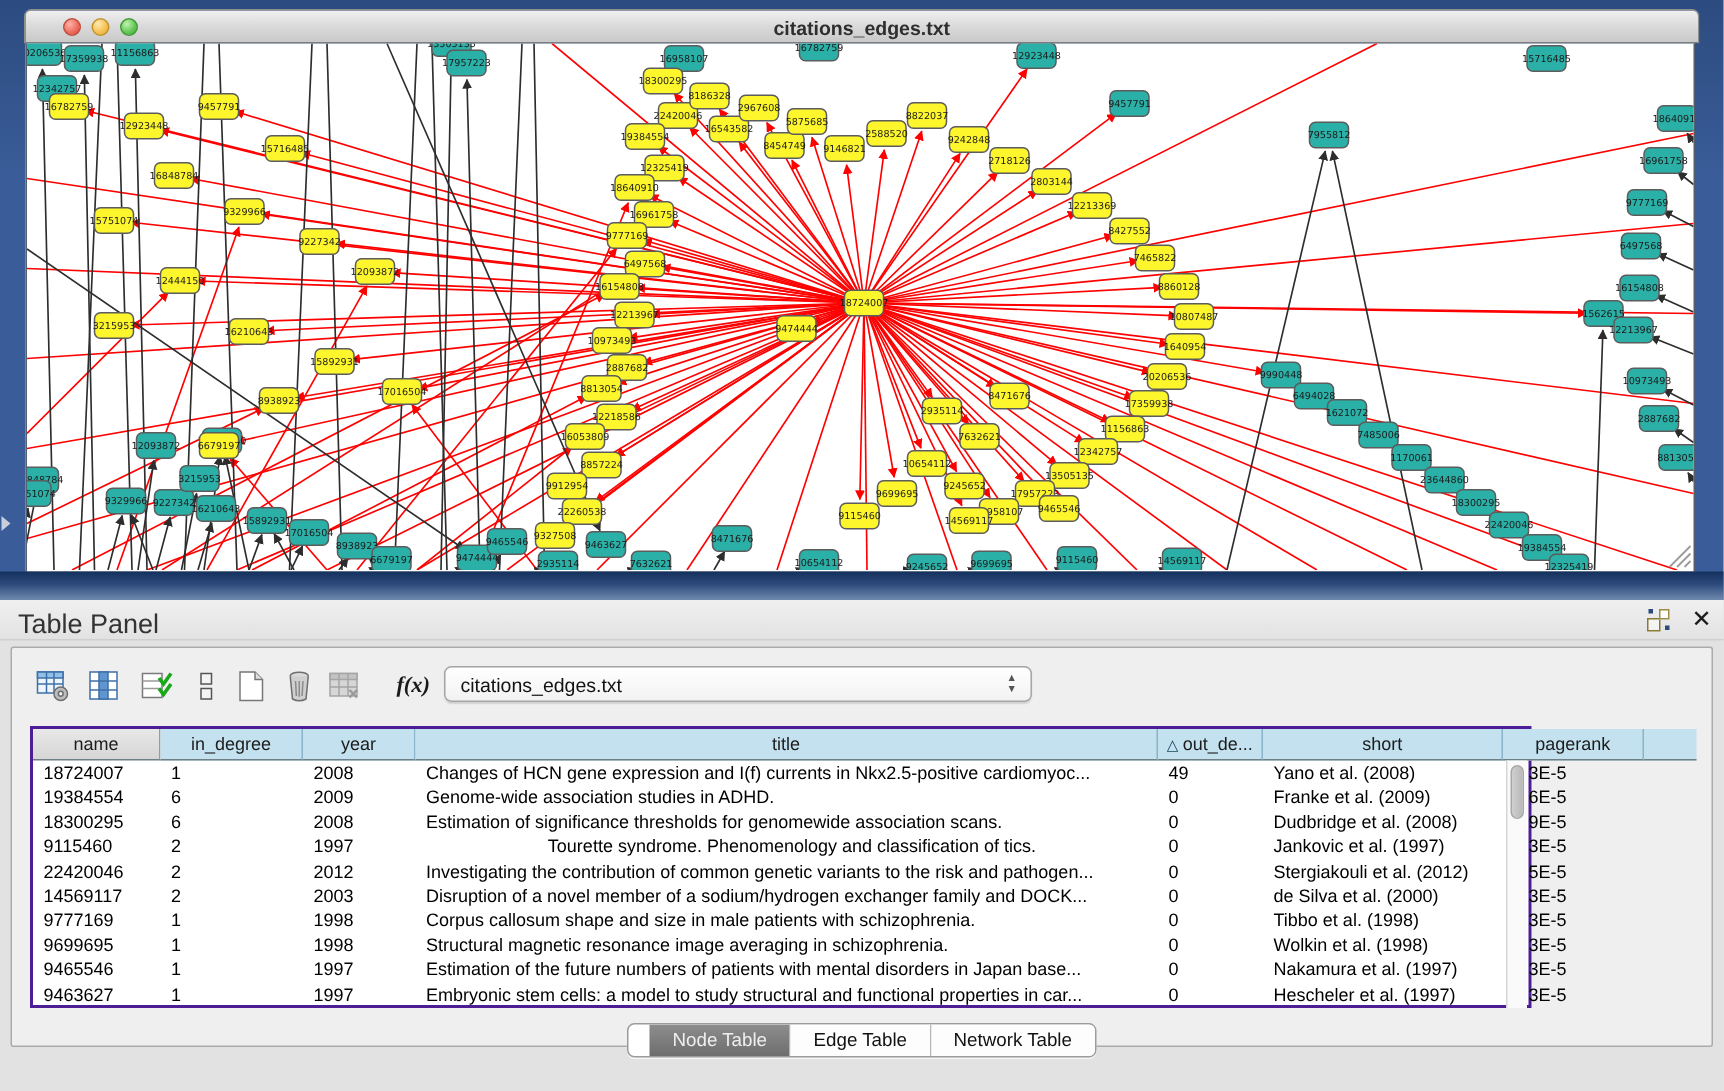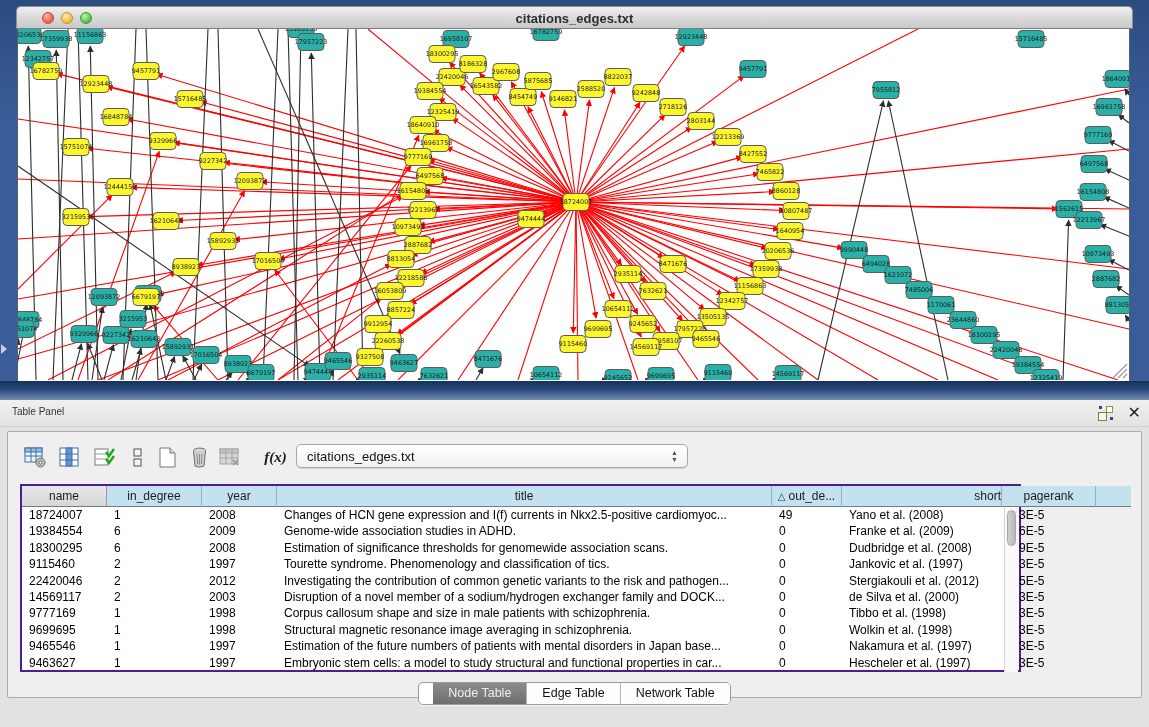--- a/index.html
+++ b/index.html
@@ -26,21 +26,21 @@
   .canvas svg { display:block; }
   .splitter-nub { position:absolute; left:1px; top:344px; width:0; height:0;
     border-top:5px solid transparent; border-bottom:5px solid transparent;
     border-left:6px solid #c7cfdc; }
 
   
   .table-panel { position:absolute; left:0; top:400px; width:1149px; height:327px;
     background:#e2e2e2; }
   .tp-header { position:absolute; left:0; top:0; width:1149px; height:27px;
     background:linear-gradient(180deg,#f0f0f0,#e2e2e2); border-bottom:1px solid #cfcfcf; }
-  .tp-title { position:absolute; left:12px; top:6px; font-size:10px; color:#333; }
+  .tp-title { position:absolute; left:12px; top:6px; font-size:18px; color:#333; }
   .float-btn { position:absolute; right:36px; top:6px; width:15px; height:15px; cursor:default; }
   .float-btn .sq1 { position:absolute; left:0; bottom:0; width:9px; height:9px; border:1.5px solid #8a7a35; background:#f4f4f4;}
   .float-btn .sq2 { position:absolute; right:0; top:0; width:7px; height:7px; border:1.5px solid #9c8c45; background:#fff;}
   .float-btn .dot1{ position:absolute; right:0; bottom:1px; width:3px; height:3px; background:#2c4a7c;}
   .float-btn .dot2{ position:absolute; left:1px; top:0; width:3px; height:3px; background:#2c4a7c;}
   .close-btn { position:absolute; right:8px; top:3px; font-size:16px; font-weight:bold; color:#1d1d1d; }
 
   .tp-box { position:absolute; left:7px; top:31px; width:1135px; height:267px;
     background:#efefef; border:1px solid #ababab; border-radius:2px; }
 
@@ -888,21 +888,21 @@
         </div>
       </div>
 
     <div class="grid-wrap">
       <div class="grid-header" id="gridHeader">
           <div class="gh-cell first" style="width: 85px;">name</div>
           <div class="gh-cell" style="width: 95px;">in_degree</div>
           <div class="gh-cell" style="width: 75px;">year</div>
           <div class="gh-cell" style="width: 495px;">title</div>
           <div class="gh-cell" style="width: 70px;"><span class="sort-tri">△</span>out_de...</div>
-          <div class="gh-cell" style="width: 160px; text-align: right;">short</div>
+          <div class="gh-cell" style="width: 160px;">short</div>
           <div class="gh-cell" style="width: 94px;">pagerank</div>
           <div class="gh-cell filler" style="flex: 1 1 0%;"></div>
         </div>
       <div class="grid-body" id="gridBody">
           <div class="grid-row">
             <div class="g-cell" style="width: 85px;">18724007</div>
             <div class="g-cell" style="width: 95px;">1</div>
             <div class="g-cell" style="width: 75px;">2008</div>
             <div class="g-cell" style="width: 495px;">Changes of HCN gene expression and I(f) currents in Nkx2.5-positive cardiomyoc...</div>
             <div class="g-cell" style="width: 70px;">49</div>
@@ -924,21 +924,21 @@
             <div class="g-cell" style="width: 75px;">2008</div>
             <div class="g-cell" style="width: 495px;">Estimation of significance thresholds for genomewide association scans.</div>
             <div class="g-cell" style="width: 70px;">0</div>
             <div class="g-cell" style="width: 160px;">Dudbridge et al. (2008)</div>
             <div class="g-cell" style="width: 94px;">5.9E-5</div>
           </div>
           <div class="grid-row">
             <div class="g-cell" style="width: 85px;">9115460</div>
             <div class="g-cell" style="width: 95px;">2</div>
             <div class="g-cell" style="width: 75px;">1997</div>
-            <div class="g-cell" style="width: 495px;">Tourette syndrome. Phenomenology and classification of tics.</div>
+            <div class="g-cell" style="width: 495px; text-align: center;">Tourette syndrome. Phenomenology and classification of tics.</div>
             <div class="g-cell" style="width: 70px;">0</div>
             <div class="g-cell" style="width: 160px;">Jankovic et al. (1997)</div>
             <div class="g-cell" style="width: 94px;">5.3E-5</div>
           </div>
           <div class="grid-row">
             <div class="g-cell" style="width: 85px;">22420046</div>
             <div class="g-cell" style="width: 95px;">2</div>
             <div class="g-cell" style="width: 75px;">2012</div>
             <div class="g-cell" style="width: 495px;">Investigating the contribution of common genetic variants to the risk and pathogen...</div>
             <div class="g-cell" style="width: 70px;">0</div>

